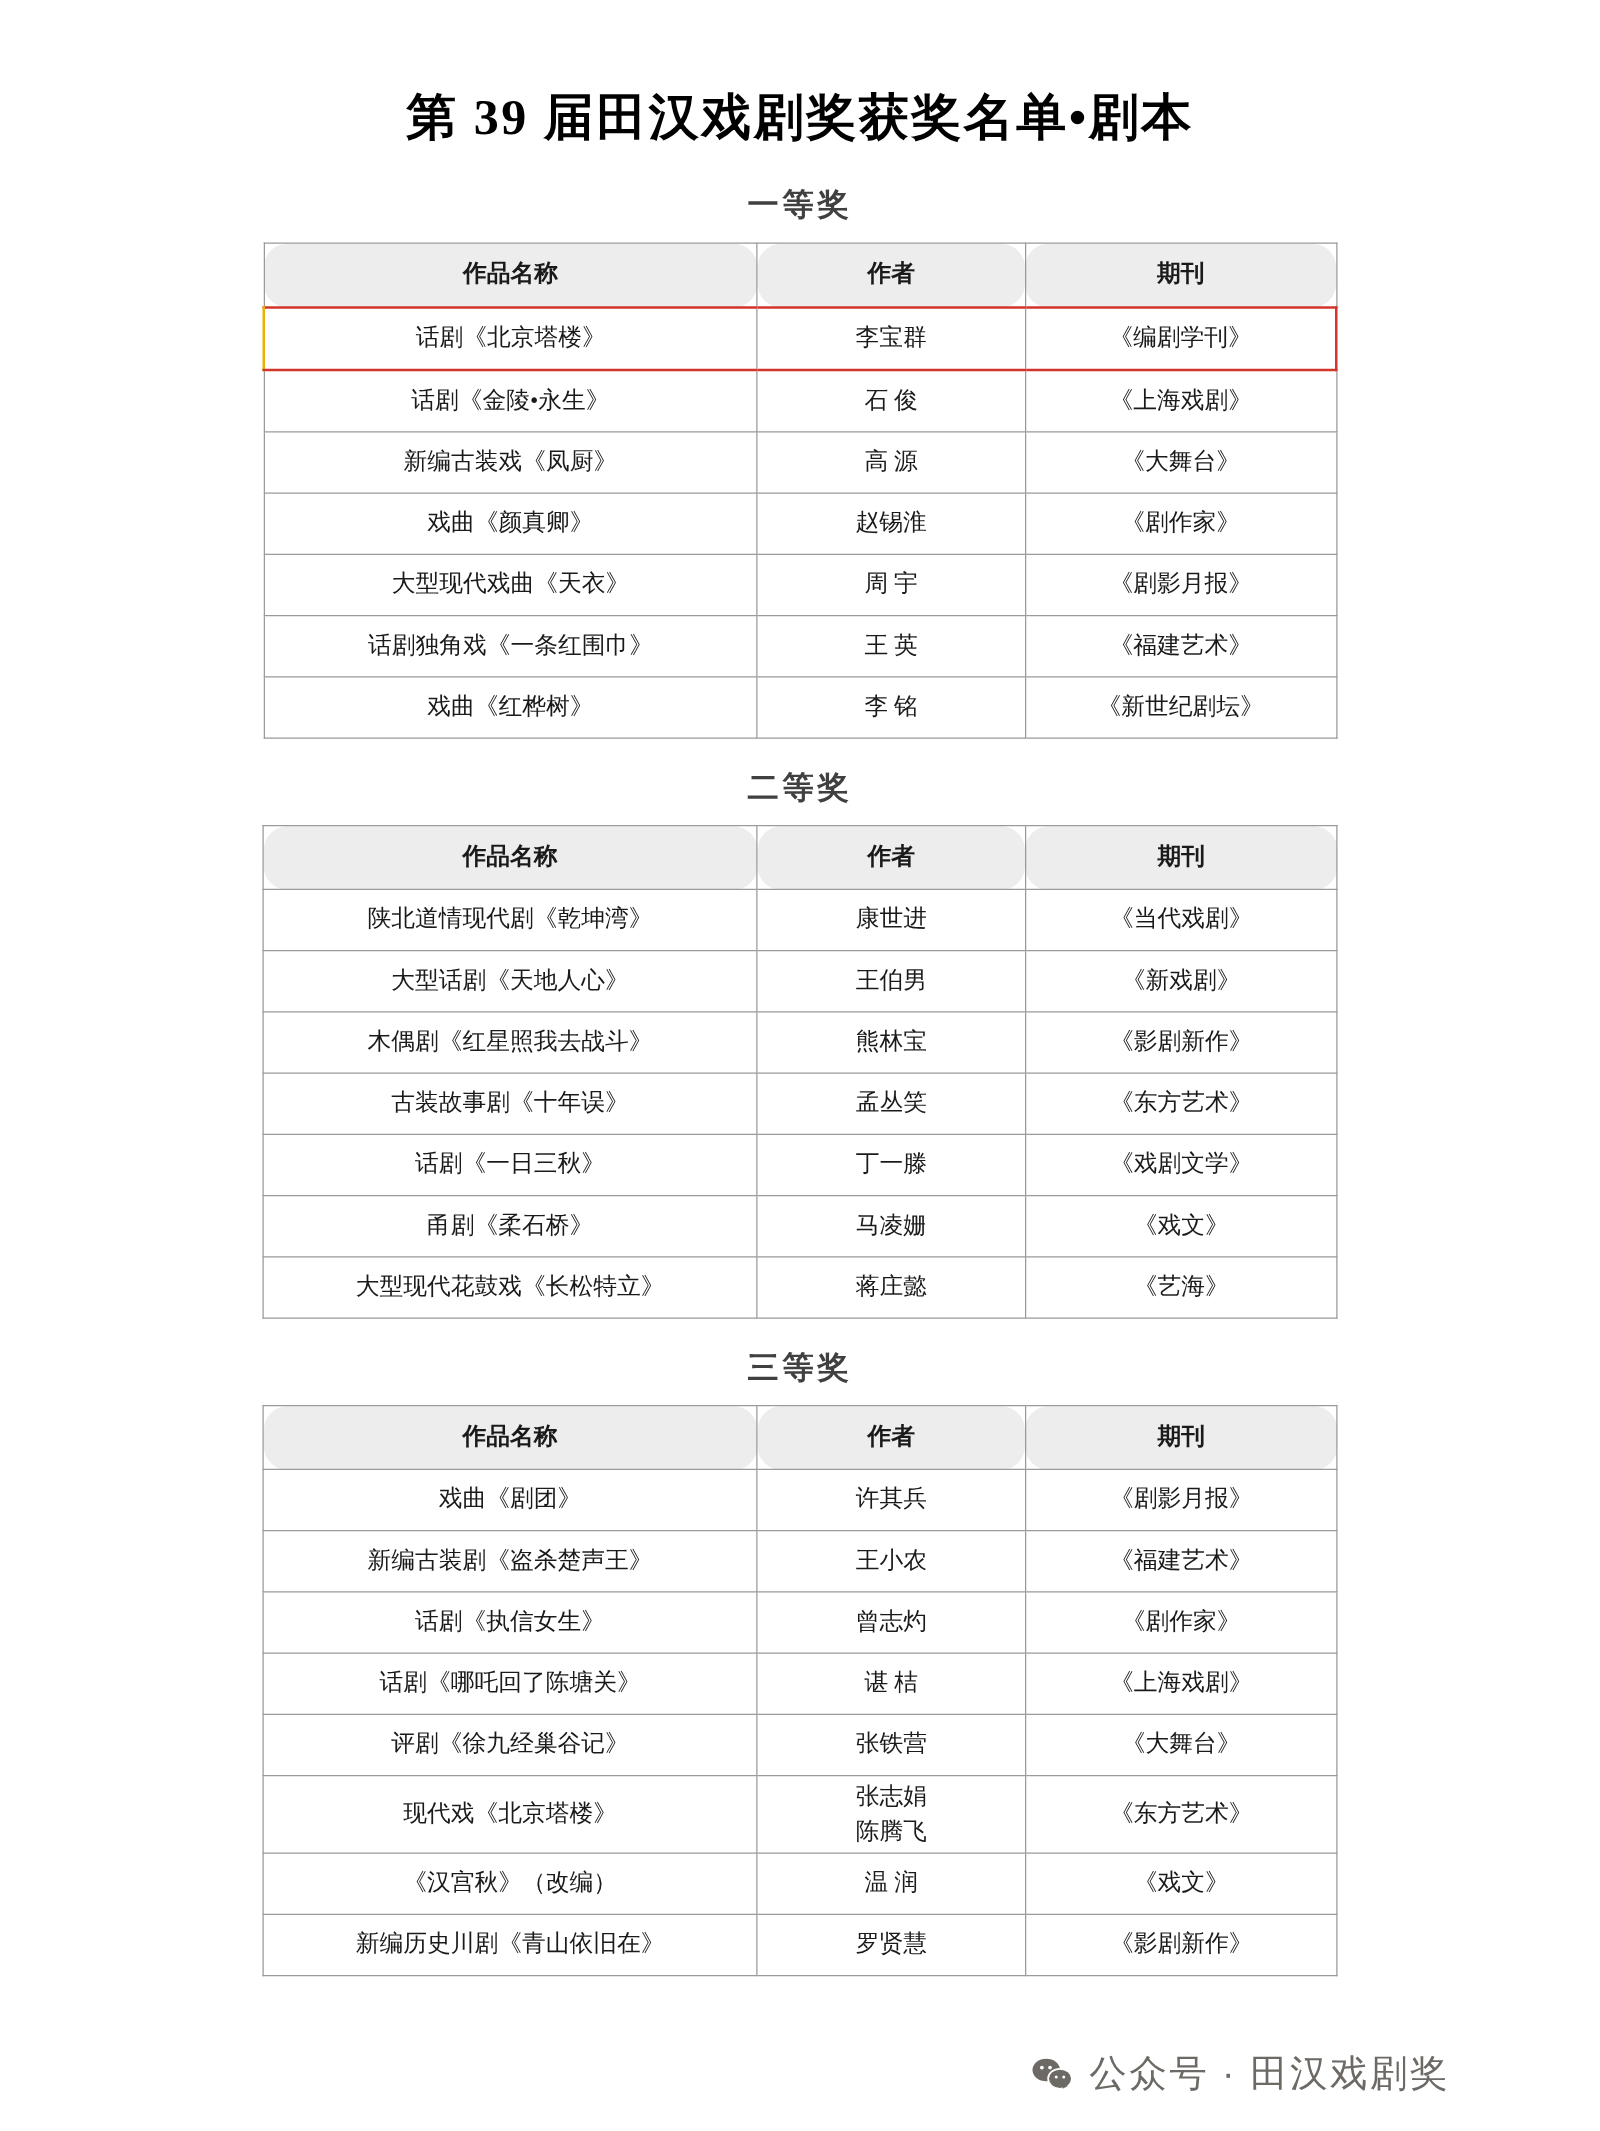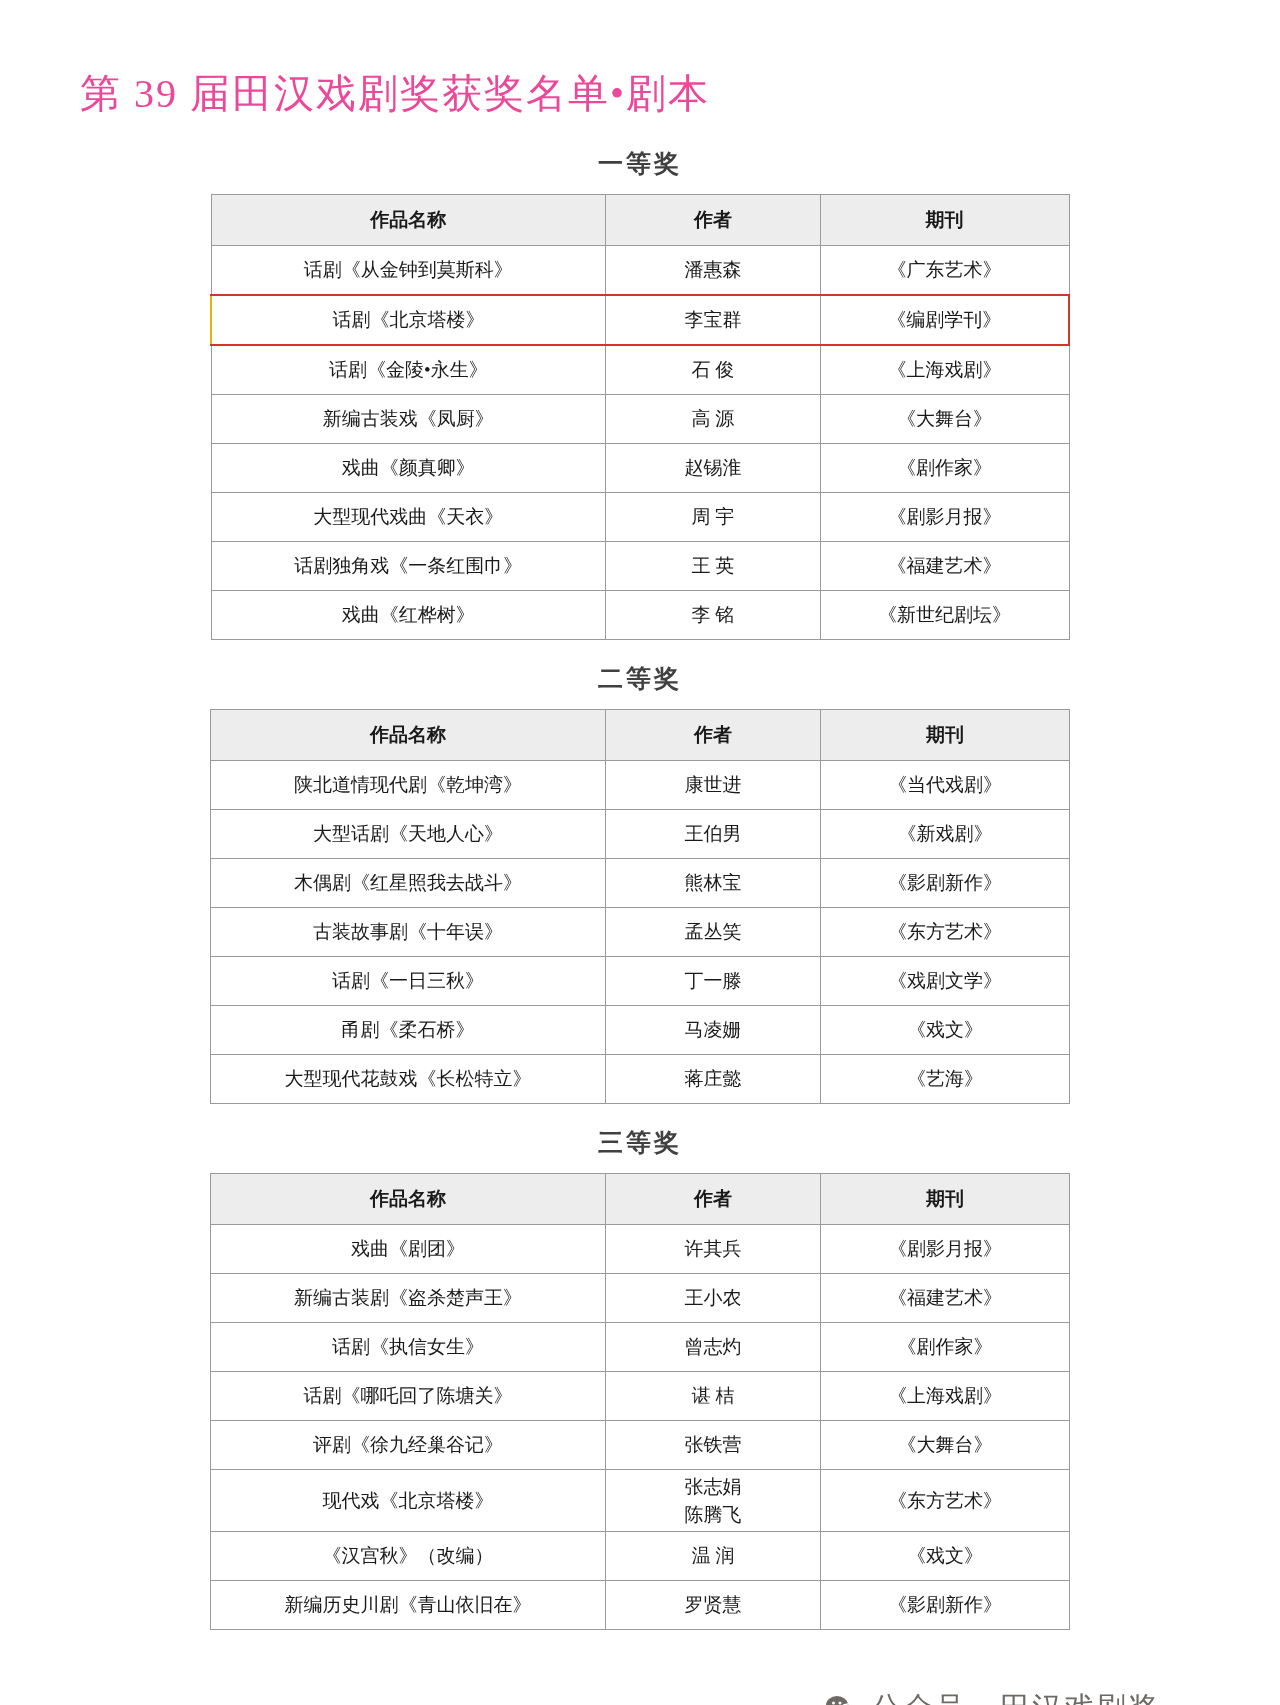--- a/index.html
+++ b/index.html
@@ -14,24 +14,24 @@
     color: #1a1a1a;
   }
   .page {
     width: 1280px;
     min-height: 1705px;
     box-sizing: border-box;
     padding: 48px 80px 20px 80px;
     position: relative;
   }
   .doc-title {
-    text-align: left;
-    color: #ec4899;
+    text-align: center;
+    color: #000000;
     font-size: 40px;
-    font-weight: normal;
+    font-weight: bold;
     letter-spacing: 2px;
     margin: 18px 0 26px 0;
     font-family: "Liberation Serif", "DejaVu Serif", serif;
   }
   .section {
     margin-bottom: 6px;
   }
   .section-title {
     text-align: center;
     color: #404040;
@@ -56,20 +56,21 @@
     vertical-align: middle;
     color: #1a1a1a;
     font-weight: normal;
     line-height: 1.45;
   }
   table.award-table thead th {
     background: #ededed;
     font-weight: bold;
     font-size: 19px;
     height: 44px;
+    border-radius: 19px;
   }
   col.c-title { width: 46%; }
   col.c-author { width: 25%; }
   col.c-journal { width: 29%; }
   tr.highlight td {
     border-top: 2px solid #d2352c;
     border-bottom: 2px solid #d2352c;
   }
   tr.highlight td:first-child {
     border-left: 2px solid #eab308;
@@ -116,25 +117,20 @@
             <col class="c-journal">
           </colgroup>
           <thead>
             <tr>
               <th>作品名称</th>
               <th>作者</th>
               <th>期刊</th>
             </tr>
           </thead>
           <tbody>
-            <tr>
-              <td>话剧《从金钟到莫斯科》</td>
-              <td>潘惠森</td>
-              <td>《广东艺术》</td>
-            </tr>
             <tr class="highlight">
               <td>话剧《北京塔楼》</td>
               <td>李宝群</td>
               <td>《编剧学刊》</td>
             </tr>
             <tr>
               <td>话剧《金陵•永生》</td>
               <td>石  俊</td>
               <td>《上海戏剧》</td>
             </tr>

